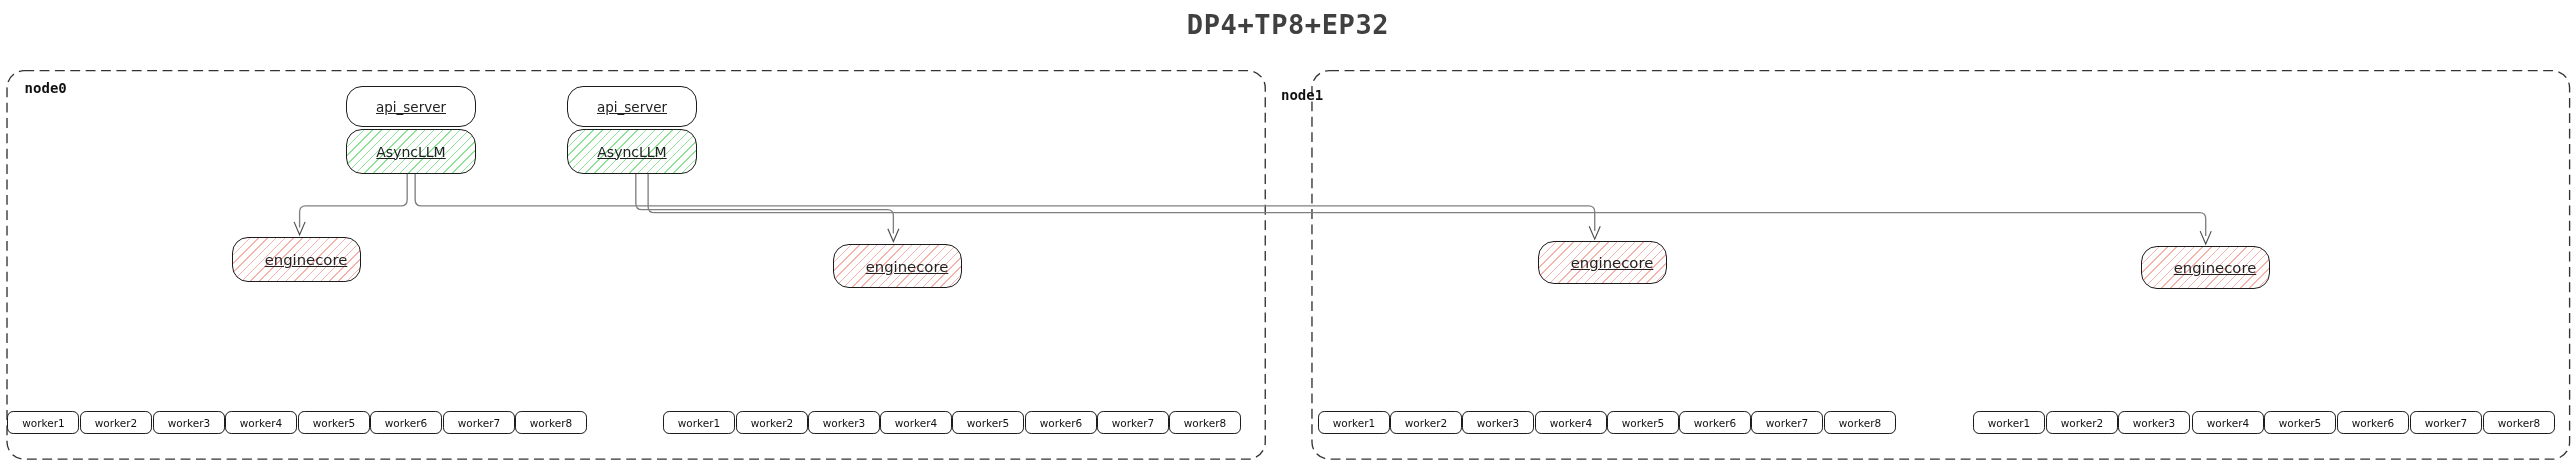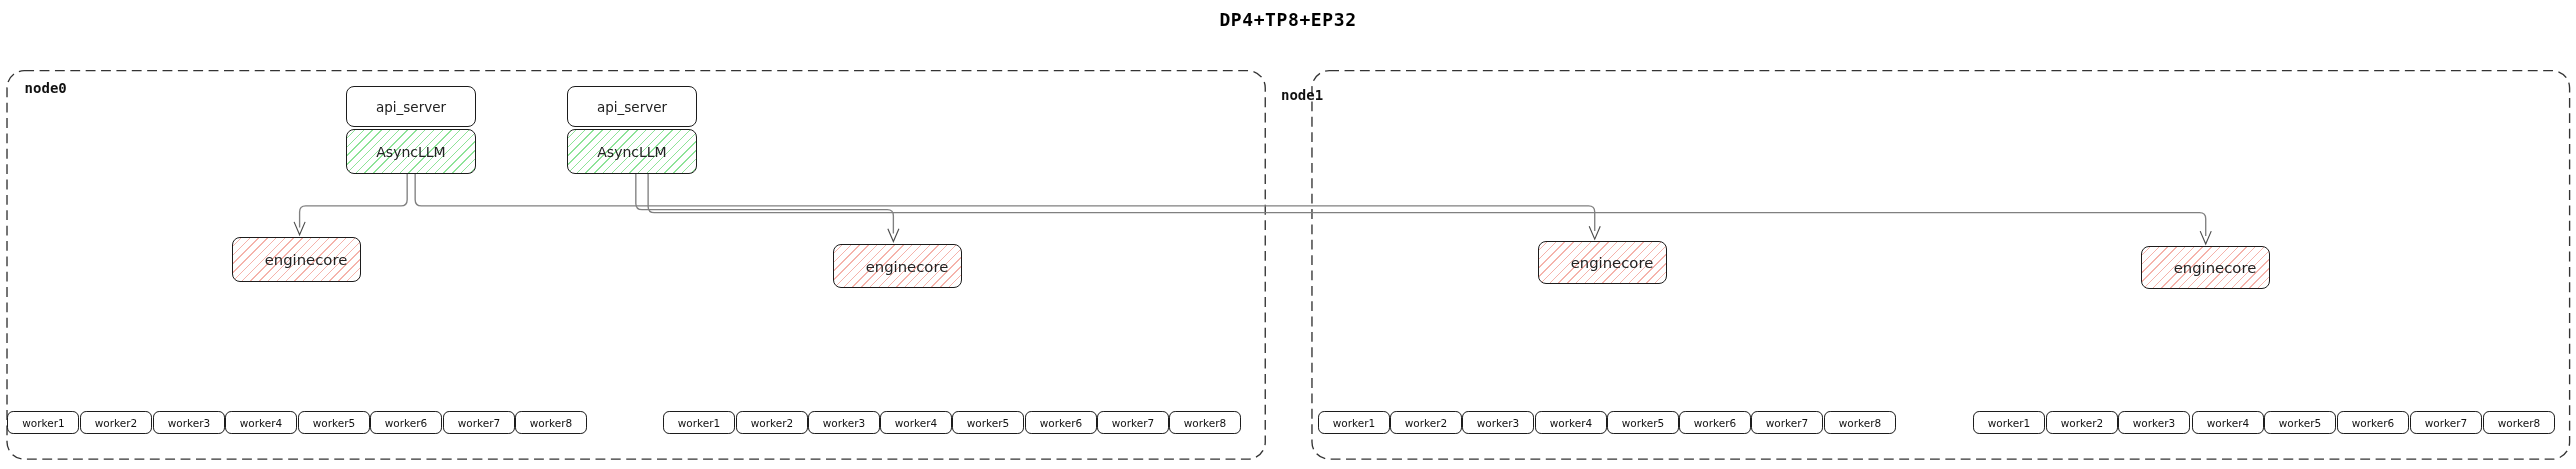--- a/index.html
+++ b/index.html
@@ -1,26 +1,26 @@
 <!DOCTYPE html>
 <html style="font-size:9.8px"><head>
 <meta charset="utf-8">
 <style>
   html,body{margin:0;padding:0;background:#ffffff;}
   .canvas{position:relative;width:2576px;height:469px;background:#fff;overflow:hidden;
           font-family:"DejaVu Sans", sans-serif;}
   .title{position:absolute;top:8.6px;left:0;width:100%;text-align:center;
-         font-family:"DejaVu Sans Mono", monospace;font-size:18px;font-weight:600;
-         color:#000000;letter-spacing:0.6px;z-index:3;}
+         font-family:"DejaVu Sans Mono", monospace;font-size:27px;font-weight:600;
+         color:#404040;letter-spacing:0.6px;z-index:3;}
   svg.overlay{position:absolute;left:0;top:0;z-index:1;}
   .node-label{position:absolute;font-family:"DejaVu Sans Mono", monospace;
               font-size:14px;font-weight:600;color:#111;z-index:2;}
   .box{position:absolute;box-sizing:border-box;border:1.5px solid #1c1c1c;
-       border-radius:8px;background:#fff;display:flex;align-items:center;
-       justify-content:center;color:#222;z-index:2;}
+       border-radius:16px;background:#fff;display:flex;align-items:center;
+       justify-content:center;color:#222;z-index:2;text-decoration:underline;}
   .api{font-size:13.5px;}
   .async{font-size:14px;
     background:repeating-linear-gradient(135deg,#ffffff 0px,#ffffff 5.2px,#8ee398 5.2px,#8ee398 6.2px);}
   .engine{font-size:14.8px;
     background:repeating-linear-gradient(135deg,#ffffff 0px,#ffffff 5.2px,#f5b3ab 5.2px,#f5b3ab 6.2px);padding-left:19px;}
   .worker{position:absolute;box-sizing:border-box;top:411px;width:72px;height:23.4px;
           border:1.2px solid #1c1c1c;border-radius:6.2px;background:#fff;display:flex;
           align-items:center;justify-content:center;font-size:10.5px;color:#111;z-index:2;}
 </style>
 </head>

